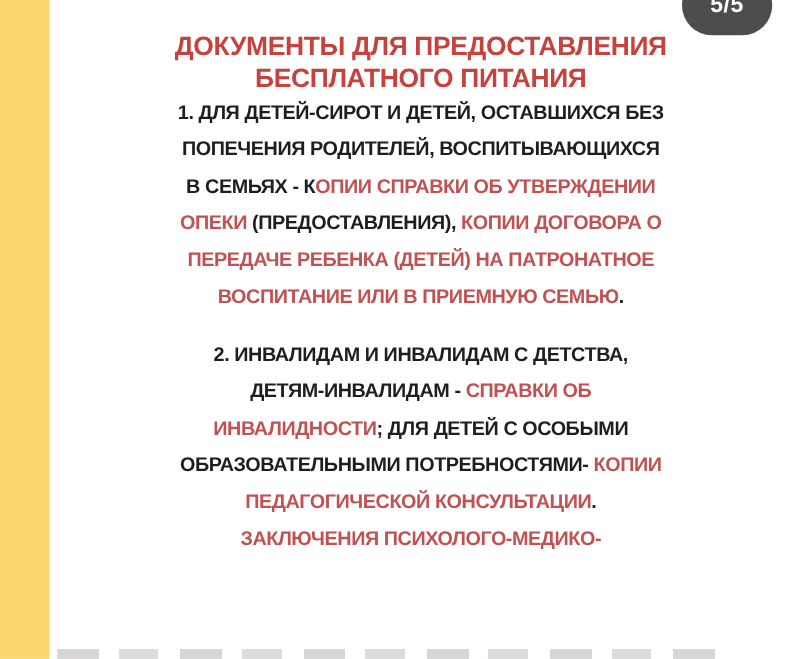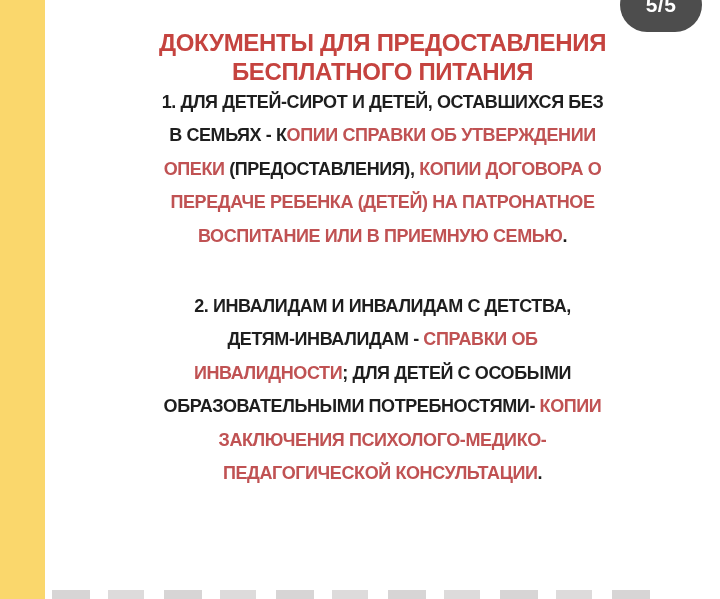--- a/index.html
+++ b/index.html
@@ -65,21 +65,21 @@
     line-height: 33.4px;
     letter-spacing: -0.4px;
     color: var(--text-dark, #1e1e1e);
   }
   .para .line {
     white-space: nowrap;
   }
   .seg-dark { color: var(--text-dark, #1e1e1e); }
   .seg-red  { color: var(--body-red, #c05253); text-align: center; }
   .para-1 { top: 86px; }
-  .para-2 { top: 290px; }
+  .para-2 { top: 306px; }
   .next-slide-peek {
     position: absolute;
     left: 52px;
     top: 590px;
     width: 600px;
     height: 9px;
     opacity: 0.35;
     filter: blur(0.6px);
     background: repeating-linear-gradient(
       90deg,
@@ -101,30 +101,31 @@
     <span>5/5</span>
   </div>
 
   <div class="title">
     <div class="line">ДОКУМЕНТЫ ДЛЯ ПРЕДОСТАВЛЕНИЯ</div>
     <div class="line">БЕСПЛАТНОГО ПИТАНИЯ</div>
   </div>
 
   <div class="para para-1">
       <div class="line"><span class="seg-dark">1. ДЛЯ ДЕТЕЙ-СИРОТ И ДЕТЕЙ, ОСТАВШИХСЯ БЕЗ</span></div>
+      <div class="line"><span class="seg-dark">ПОПЕЧЕНИЯ РОДИТЕЛЕЙ, ВОСПИТЫВАЮЩИХСЯ</span></div>
       <div class="line"><span class="seg-dark">В СЕМЬЯХ - К</span><span class="seg-red">ОПИИ СПРАВКИ ОБ УТВЕРЖДЕНИИ</span></div>
       <div class="line"><span class="seg-red">ОПЕКИ</span><span class="seg-dark"> (ПРЕДОСТАВЛЕНИЯ), </span><span class="seg-red">КОПИИ ДОГОВОРА О</span></div>
       <div class="line"><span class="seg-red">ПЕРЕДАЧЕ РЕБЕНКА (ДЕТЕЙ) НА ПАТРОНАТНОЕ</span></div>
       <div class="line"><span class="seg-red">ВОСПИТАНИЕ ИЛИ В ПРИЕМНУЮ СЕМЬЮ</span><span class="seg-dark">.</span></div>
     </div>
 
   <div class="para para-2">
       <div class="line"><span class="seg-dark">2.  ИНВАЛИДАМ И ИНВАЛИДАМ С ДЕТСТВА,</span></div>
       <div class="line"><span class="seg-dark">ДЕТЯМ-ИНВАЛИДАМ - </span><span class="seg-red">СПРАВКИ ОБ</span></div>
       <div class="line"><span class="seg-red">ИНВАЛИДНОСТИ</span><span class="seg-dark">; ДЛЯ ДЕТЕЙ С ОСОБЫМИ</span></div>
       <div class="line"><span class="seg-dark">ОБРАЗОВАТЕЛЬНЫМИ ПОТРЕБНОСТЯМИ- </span><span class="seg-red">КОПИИ</span></div>
+      <div class="line"><span class="seg-red">ПЕДАГОГИЧЕСКОЙ КОНСУЛЬТАЦИИ</span><span class="seg-dark">.</span></div>
       <div class="line"><span class="seg-red">ЗАКЛЮЧЕНИЯ ПСИХОЛОГО-МЕДИКО-</span></div>
-      <div class="line"><span class="seg-red">ПЕДАГОГИЧЕСКОЙ КОНСУЛЬТАЦИИ</span><span class="seg-dark">.</span></div>
     </div>
 
   <div class="next-slide-peek"></div>
 
 </div>
 
 </body></html>

